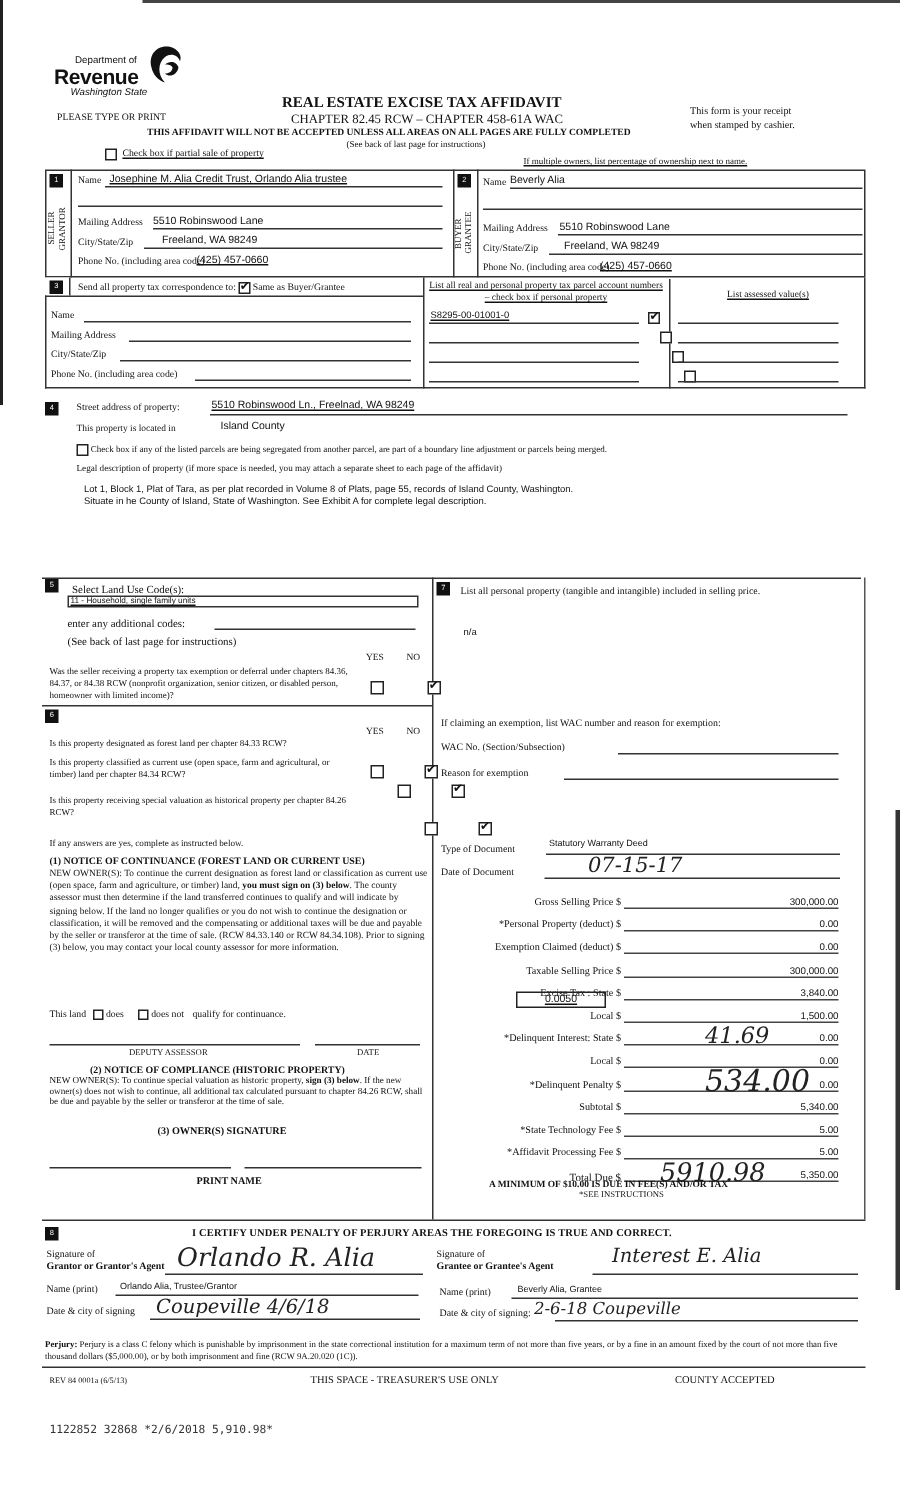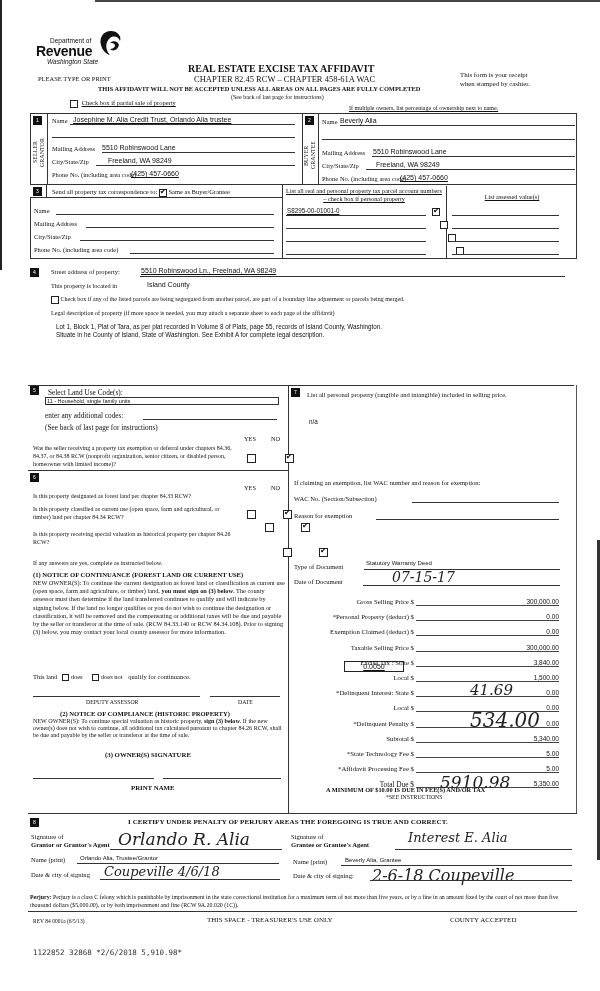--- a/index.html
+++ b/index.html
@@ -261,21 +261,21 @@
 <div class="line" style="left:100px;top:879px;width:180px;"></div>
 
 <div class="lbl" style="left:291px;top:833px;font-size:6.6px;">Signature of</div>
 <div class="lbl" style="left:291px;top:841px;font-size:6.6px;font-weight:bold;">Grantee or Grantee's Agent</div>
 <div class="lbl hand" style="left:408px;top:830px;font-size:13px;">Interest E. Alia</div>
 <div class="line" style="left:395px;top:849px;width:177px;"></div>
 <div class="lbl" style="left:293px;top:858px;font-size:6.6px;">Name (print)</div>
 <div class="lbl fill" style="left:345px;top:857px;font-size:6px;">Beverly Alia, Grantee</div>
 <div class="line" style="left:341px;top:865px;width:231px;"></div>
 <div class="lbl" style="left:293px;top:872px;font-size:6.6px;">Date &amp; city of signing:</div>
-<div class="lbl hand" style="left:372px;top:866px;font-size:16px;">2-6-18 Coupeville</div>
+<div class="lbl hand" style="left:356px;top:866px;font-size:11px;">2-6-18 Coupeville</div>
 <div class="line" style="left:370px;top:880px;width:202px;"></div>
 
 
 <div class="para" style="left:30px;top:893px;width:545px;font-size:5.9px;line-height:8px;">
   <b>Perjury:</b><span> Perjury is a class C felony which is punishable by imprisonment in the state correctional institution for a maximum term of not more than five years, or by a fine in an amount fixed by the court of not more than five thousand dollars ($5,000.00), or by both imprisonment and fine (RCW 9A.20.020 (1C)).</span>
 </div>
 <div class="line" style="left:28px;top:911px;width:549px;"></div>
 <div class="lbl" style="left:33px;top:918px;font-size:5.5px;">REV 84 0001a (6/5/13)</div>
 <div class="lbl" style="left:207px;top:916px;font-size:7px;">THIS SPACE - TREASURER'S USE ONLY</div>
 <div class="lbl" style="left:450px;top:916px;font-size:7px;">COUNTY ACCEPTED</div>

